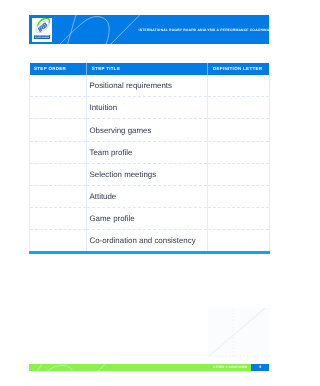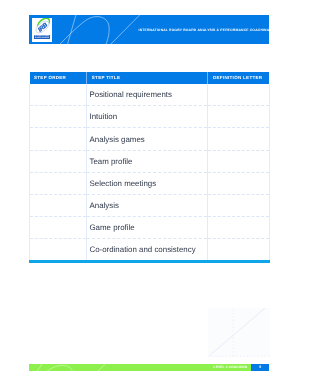--- a/index.html
+++ b/index.html
@@ -9,21 +9,21 @@
   
   #header{position:absolute;left:29px;top:15px;width:240px;height:29px;background:#037be7;overflow:hidden;}
   #header-swoosh{position:absolute;left:0;top:0;width:240px;height:29px;}
   #logo{position:absolute;left:2.8px;top:3.1px;width:20.2px;height:23.5px;background:#ffffff;}
   #logo-mark{position:absolute;left:0px;top:0.3px;width:21px;height:16.8px;}
   #logo-bar{position:absolute;left:1.8px;top:17px;width:16.9px;height:4.2px;background:#1a5fc4;}
   .logo-bar-line{color:#fff;font-size:1.75px;line-height:2.05px;text-align:center;letter-spacing:.06px;white-space:nowrap;font-weight:bold;padding-top:0.05px;}
   #header-title{position:absolute;left:100px;top:12.8px;width:140.5px;text-align:right;color:#ffffff;font-size:3.4px;line-height:4.2px;font-weight:bold;letter-spacing:.16px;white-space:nowrap;}
 
   
-  #tbl{position:absolute;left:29px;top:72px;width:240px;border-collapse:collapse;table-layout:fixed;}
+  #tbl{position:absolute;left:29px;top:63px;width:240px;border-collapse:collapse;table-layout:fixed;}
   #tbl th{background:#037be7;color:#ffffff;font-size:4.5px;font-weight:bold;letter-spacing:.3px;text-align:left;height:11.6px;padding:0 0 0 4.5px;vertical-align:middle;border-right:1px solid #7cb6f2;}
   #tbl th:last-child{border-right:none;}
   #tbl td{height:22.2px;box-sizing:border-box;font-size:7.9px;color:#30394a;padding:0 0 0 2.2px;vertical-align:middle;
           border-bottom:1px dashed #dde6f7;border-right:1px solid #e3ebfa;}
   #tbl td:last-child{border-right:1px solid #e3ebfa;}
   #tbl tr td:first-child{border-left:1px solid #e3ebfa;}
   #tbl tr:last-child td{border-bottom:3px solid #0ea5e9;}
   .c1{width:57.3px;}
   .c2{width:121.2px;}
   .c3{width:61.5px;}
@@ -100,36 +100,36 @@
           <td>Positional requirements</td>
           <td></td>
         </tr>
         <tr>
           <td></td>
           <td>Intuition</td>
           <td></td>
         </tr>
         <tr>
           <td></td>
-          <td>Analysis games</td>
+          <td>Observing games</td>
           <td></td>
         </tr>
         <tr>
           <td></td>
           <td>Team profile</td>
           <td></td>
         </tr>
         <tr>
           <td></td>
           <td>Selection meetings</td>
           <td></td>
         </tr>
         <tr>
           <td></td>
-          <td>Analysis</td>
+          <td>Attitude</td>
           <td></td>
         </tr>
         <tr>
           <td></td>
           <td>Game profile</td>
           <td></td>
         </tr>
         <tr>
           <td></td>
           <td>Co-ordination and consistency</td>

